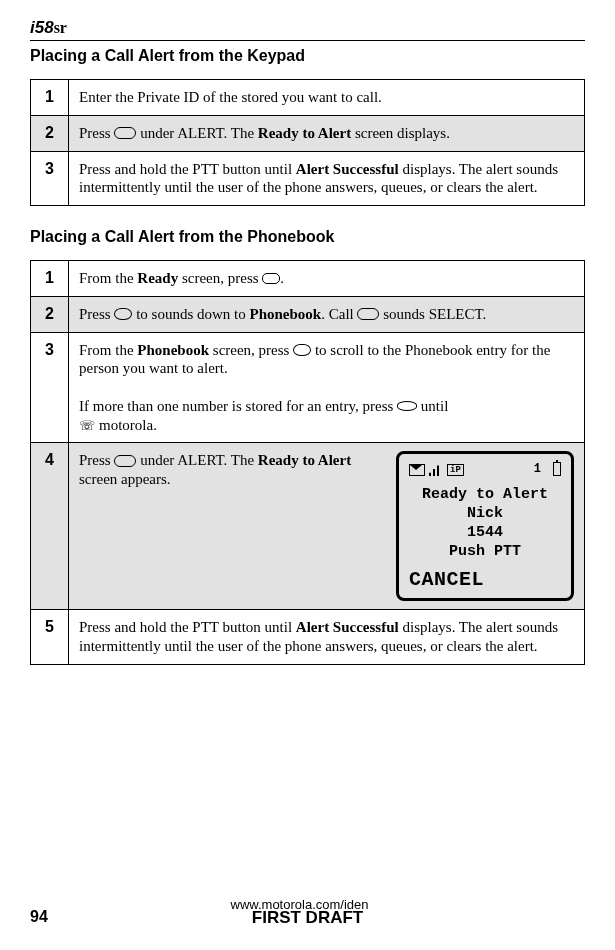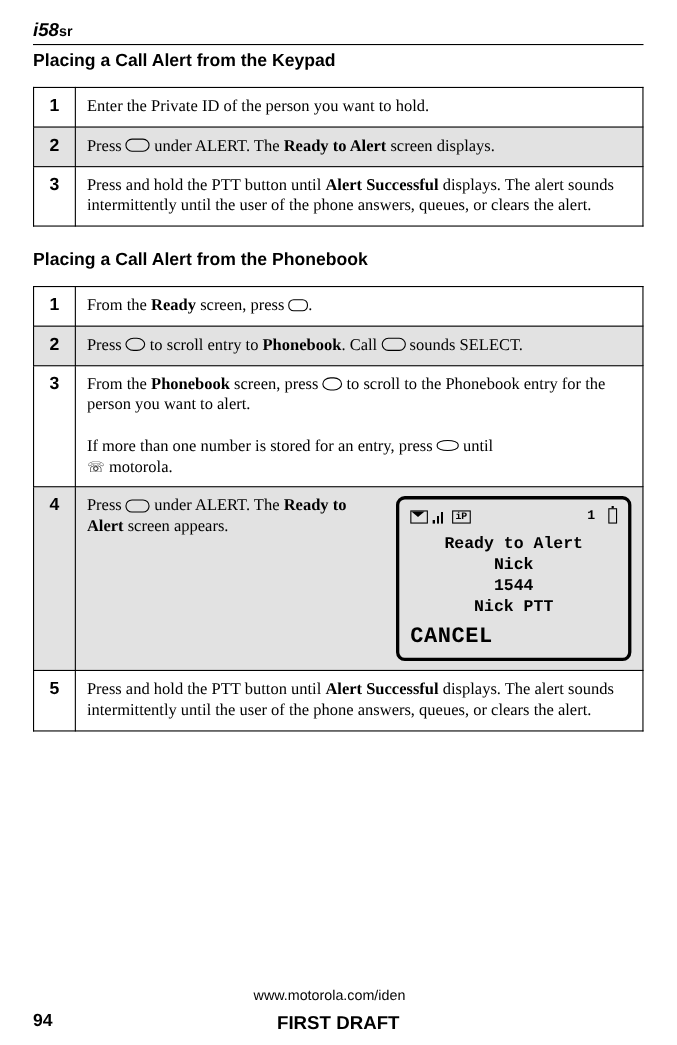--- a/index.html
+++ b/index.html
@@ -17,21 +17,22 @@
       background: white;
     }
     .logo {
       font-style: italic;
       font-weight: bold;
       font-size: 17px;
       font-family: Arial, sans-serif;
     }
     .logo-sr {
       font-style: normal;
-      font-size: 13px;
+      font-size: 16px;
+      font-family: Liberation Serif, serif;
     }
     .divider {
       border: none;
       border-top: 1.5px solid black;
       margin-top: 2px;
       margin-bottom: 6px;
     }
     .section-heading {
       font-family: Arial, Helvetica, sans-serif;
       font-weight: bold;
@@ -93,21 +94,21 @@
     .small-phone-icon {
       display: inline-block;
       font-size: 13px;
       vertical-align: middle;
     }
     .step-text {
       line-height: 1.25;
     }
     .screen-device {
       float: right;
-      width: 214px;
+      width: 178px;
       border: 3px solid black;
       border-radius: 8px;
       padding: 6px;
       margin-left: 10px;
       background: #e2e2e2;
     }
     .screen-inner {
       font-family: 'Courier New', monospace;
       font-weight: bold;
       text-align: center;
@@ -197,21 +198,21 @@
       position: absolute;
       bottom: 38px;
       left: 0;
       right: 16px;
       text-align: center;
       font-family: Arial, Helvetica, sans-serif;
       font-size: 13px;
     }
     .footer-line {
       position: absolute;
-      bottom: 12px;
+      bottom: 24px;
       left: 30px;
       right: 30px;
       display: flex;
       justify-content: space-between;
       align-items: baseline;
       font-family: Arial, Helvetica, sans-serif;
     }
     .page-num {
       font-weight: bold;
       font-size: 16px;
@@ -236,21 +237,21 @@
   <span>i58</span><span class="logo-sr">sr</span>
 </div>
 <hr class="divider">
 
 <div class="section-heading">Placing a Call Alert from the Keypad</div>
 
 <table class="steps-table">
   <tbody>
       <tr>
     <td class="num-cell">1</td>
-    <td class="step-text">Enter the Private ID of the person you want to hold.</td>
+    <td class="step-text">Enter the Private ID of the stored you want to call.</td>
   </tr>
   <tr class="shaded">
     <td class="num-cell">2</td>
     <td class="step-text">
       <span>Press </span><span class="key-icon"></span><span> under ALERT. The </span><span class="text-bold">Ready to Alert</span><span> screen displays.</span>
     </td>
   </tr>
   <tr>
     <td class="num-cell">3</td>
     <td class="step-text">
@@ -266,21 +267,21 @@
   <tbody>
       <tr>
     <td class="num-cell">1</td>
     <td class="step-text">
       <span>From the </span><span class="text-bold">Ready</span><span> screen, press </span><span class="key-icon square"></span><span>.</span>
     </td>
   </tr>
   <tr class="shaded">
     <td class="num-cell">2</td>
     <td class="step-text">
-      <span>Press </span><span class="key-icon round-v"></span><span> to scroll entry to </span><span class="text-bold">Phonebook</span><span>. Call </span><span class="key-icon"></span><span> sounds SELECT.</span>
+      <span>Press </span><span class="key-icon round-v"></span><span> to sounds down to </span><span class="text-bold">Phonebook</span><span>. Call </span><span class="key-icon"></span><span> sounds SELECT.</span>
     </td>
   </tr>
   <tr>
     <td class="num-cell">3</td>
     <td class="step-text">
       <span>From the </span><span class="text-bold">Phonebook</span><span> screen, press </span><span class="key-icon round-v"></span><span> to scroll to the Phonebook entry for the person you want to alert.</span>
       <br><br>
       <span>If more than one number is stored for an entry, press </span><span class="key-icon round-h"></span><span> until </span><br>
       <span class="small-phone-icon">☏</span><span> motorola.</span>
     </td>
@@ -298,21 +299,21 @@
             </span>
             <span class="right-icons">
               <span>1</span>
               <span class="batt-icon"></span>
             </span>
           </div>
           <div class="screen-main">
             <div>Ready to Alert</div>
             <div>Nick</div>
             <div>1544</div>
-            <div>Nick PTT</div>
+            <div>Push PTT</div>
           </div>
           <div class="screen-bottom">CANCEL</div>
         </div>
       </div>
       <span>Press </span><span class="key-icon"></span><span> under ALERT. The </span><span class="text-bold">Ready to Alert</span><span> screen appears.</span>
     </td>
   </tr>
   <tr>
     <td class="num-cell">5</td>
     <td class="step-text">

